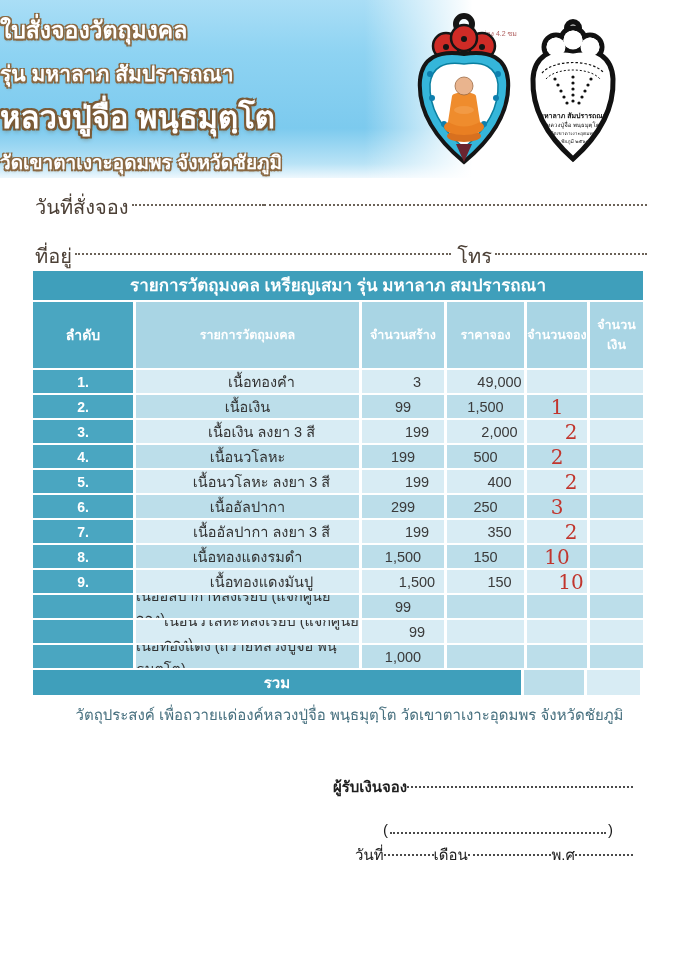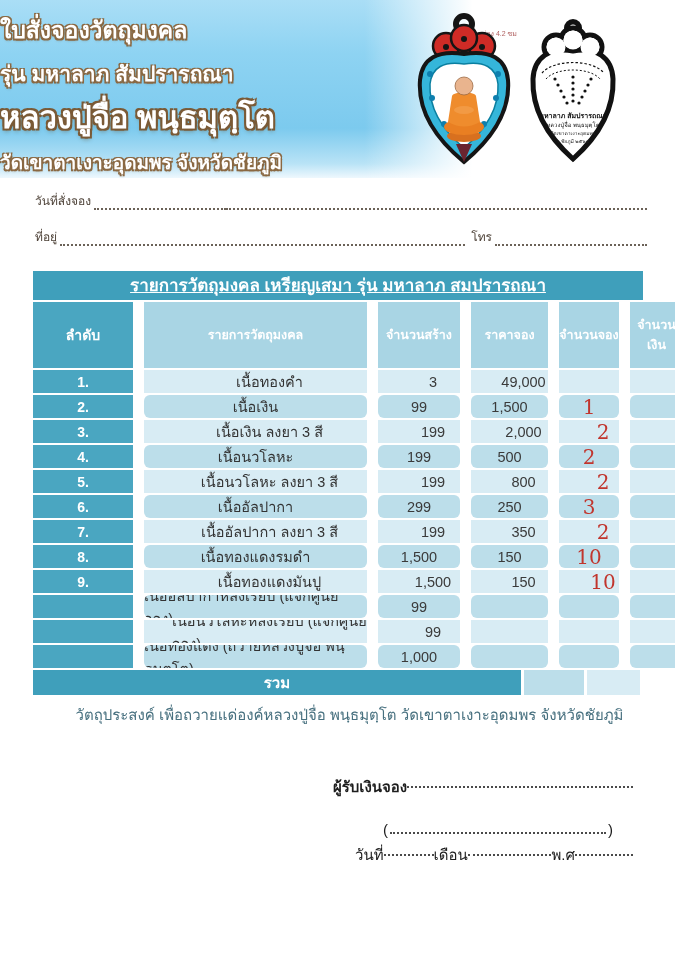--- a/index.html
+++ b/index.html
@@ -20,40 +20,40 @@
   .hero-text .t3 { font-size:31px; margin-top:2px;
     text-shadow:-2px -2px 0 #7a5a36,2px -2px 0 #7a5a36,-2px 2px 0 #7a5a36,2px 2px 0 #7a5a36,0 3px 4px rgba(90,60,20,.4); }
   .hero-text .t4 { font-size:19px; margin-top:5px;
     text-shadow:-1.5px -1.5px 0 #8a6842,1.5px -1.5px 0 #8a6842,-1.5px 1.5px 0 #8a6842,1.5px 1.5px 0 #8a6842,0 2px 3px rgba(90,60,20,.35); }
   .amulet-front { position:absolute; left:408px; top:12px; width:112px; height:154px; }
   .amulet-back  { position:absolute; left:524px; top:16px; width:98px;  height:150px; }
   .amulet-caption { position:absolute; left:462px; top:28px; font-size:7px; color:#b06060; }
 
   
   .form-area { position:absolute; top:191px; left:35px; width:612px; color:#4c4036; }
-  .form-line { display:flex; align-items:flex-end; font-size:12px; margin-bottom:17px; }
+  .form-line { display:flex; font-size:20px; margin-bottom:17px; }
   .flabel { white-space:nowrap; padding-right:3px; }
   .flabel.mid { padding-left:6px; }
   .dots { border-bottom:2px dotted #6b6258; height:15px; }
   .dots.grow { flex:1 1 auto; }
   .w132 { width:132px; } .w152 { width:152px; }
 
   
   .table-wrap { position:absolute; top:271px; left:33px; width:610px; }
   .t-title { background:#3f9fbb; color:#fff; text-align:center; font-size:17px; font-weight:bold;
-             height:29px; line-height:29px;text-decoration:underline; }
-  .grid6 { display:grid; grid-template-columns:100px 223px 82px 77px 60px 53px; gap:11px; margin-top:2px; }
+             height:29px; line-height:29px; }
+  .grid6 { display:grid; grid-template-columns:100px 223px 82px 77px 60px 53px; gap:3px; margin-top:2px; }
   .t-head .hc { background:#a9d5e4; color:#fff; font-size:12.5px; font-weight:bold; height:66px;
                 display:flex; align-items:center; justify-content:center; text-align:center; }
   .t-head .hc.first { background:#4aa6c1; font-size:14px; }
   .t-row { height:23px; }
   .t-row .c { display:flex; align-items:center; justify-content:center; font-size:14.5px; color:#333; overflow:hidden; }
   .t-row .c.no { background:#4aa6c1; color:#fff; font-weight:bold; font-size:14px; }
   .row-light .c:not(.no) { background:#d8ecf4;padding-left:28px; }
-  .row-dark  .c:not(.no) { background:#bcdeea;border-radius:6px; }
+  .row-dark  .c:not(.no) { background:#bcdeea; }
   .c.num { color:#3a3a3a; }
   .red-num { font-family:"DejaVu Serif", serif; color:#c1352d; font-size:20px; line-height:1; }
   .t-total { display:grid; grid-template-columns:488px 60px 53px; gap:3px; margin-top:2px; height:25px; }
   .tt-label { background:#3f9fbb; color:#fff; font-weight:bold; font-size:15px;
               display:flex; align-items:center; justify-content:center; }
   .tt-c1 { background:#bcdeea; } .tt-c2 { background:#d8ecf4; }
 
   
   .purpose { position:absolute; top:703px; left:12px; width:675px; text-align:center;
              font-size:15px; color:#47707f; }
@@ -209,21 +209,21 @@
       <div class="c num">500</div>
       <div class="c">
           <span class="red-num">2</span>
         </div>
       <div class="c"></div>
     </div>
     <div class="grid6 t-row row-light">
       <div class="c no">5.</div>
       <div class="c">เนื้อนวโลหะ ลงยา 3 สี</div>
       <div class="c num">199</div>
-      <div class="c num">800</div>
+      <div class="c num">400</div>
       <div class="c">
           <span class="red-num">2</span>
         </div>
       <div class="c"></div>
     </div>
     <div class="grid6 t-row row-dark">
       <div class="c no">6.</div>
       <div class="c">เนื้ออัลปากา</div>
       <div class="c num">299</div>
       <div class="c num">250</div>

